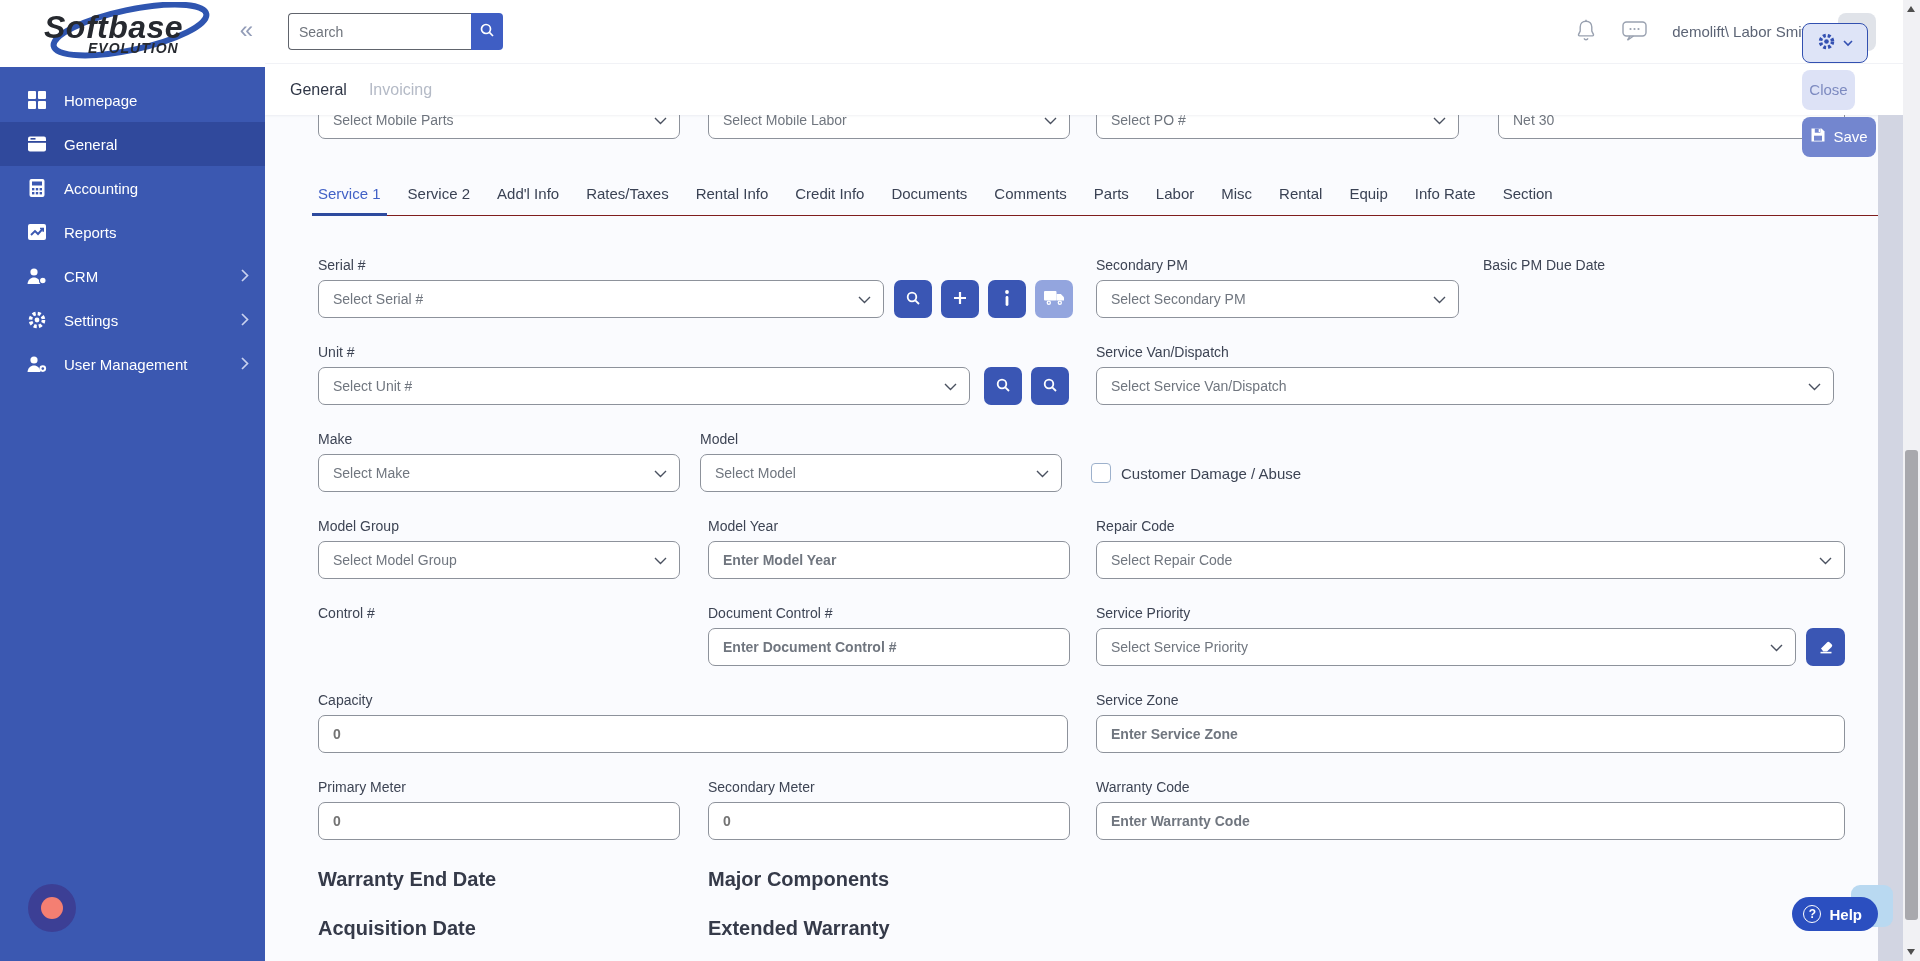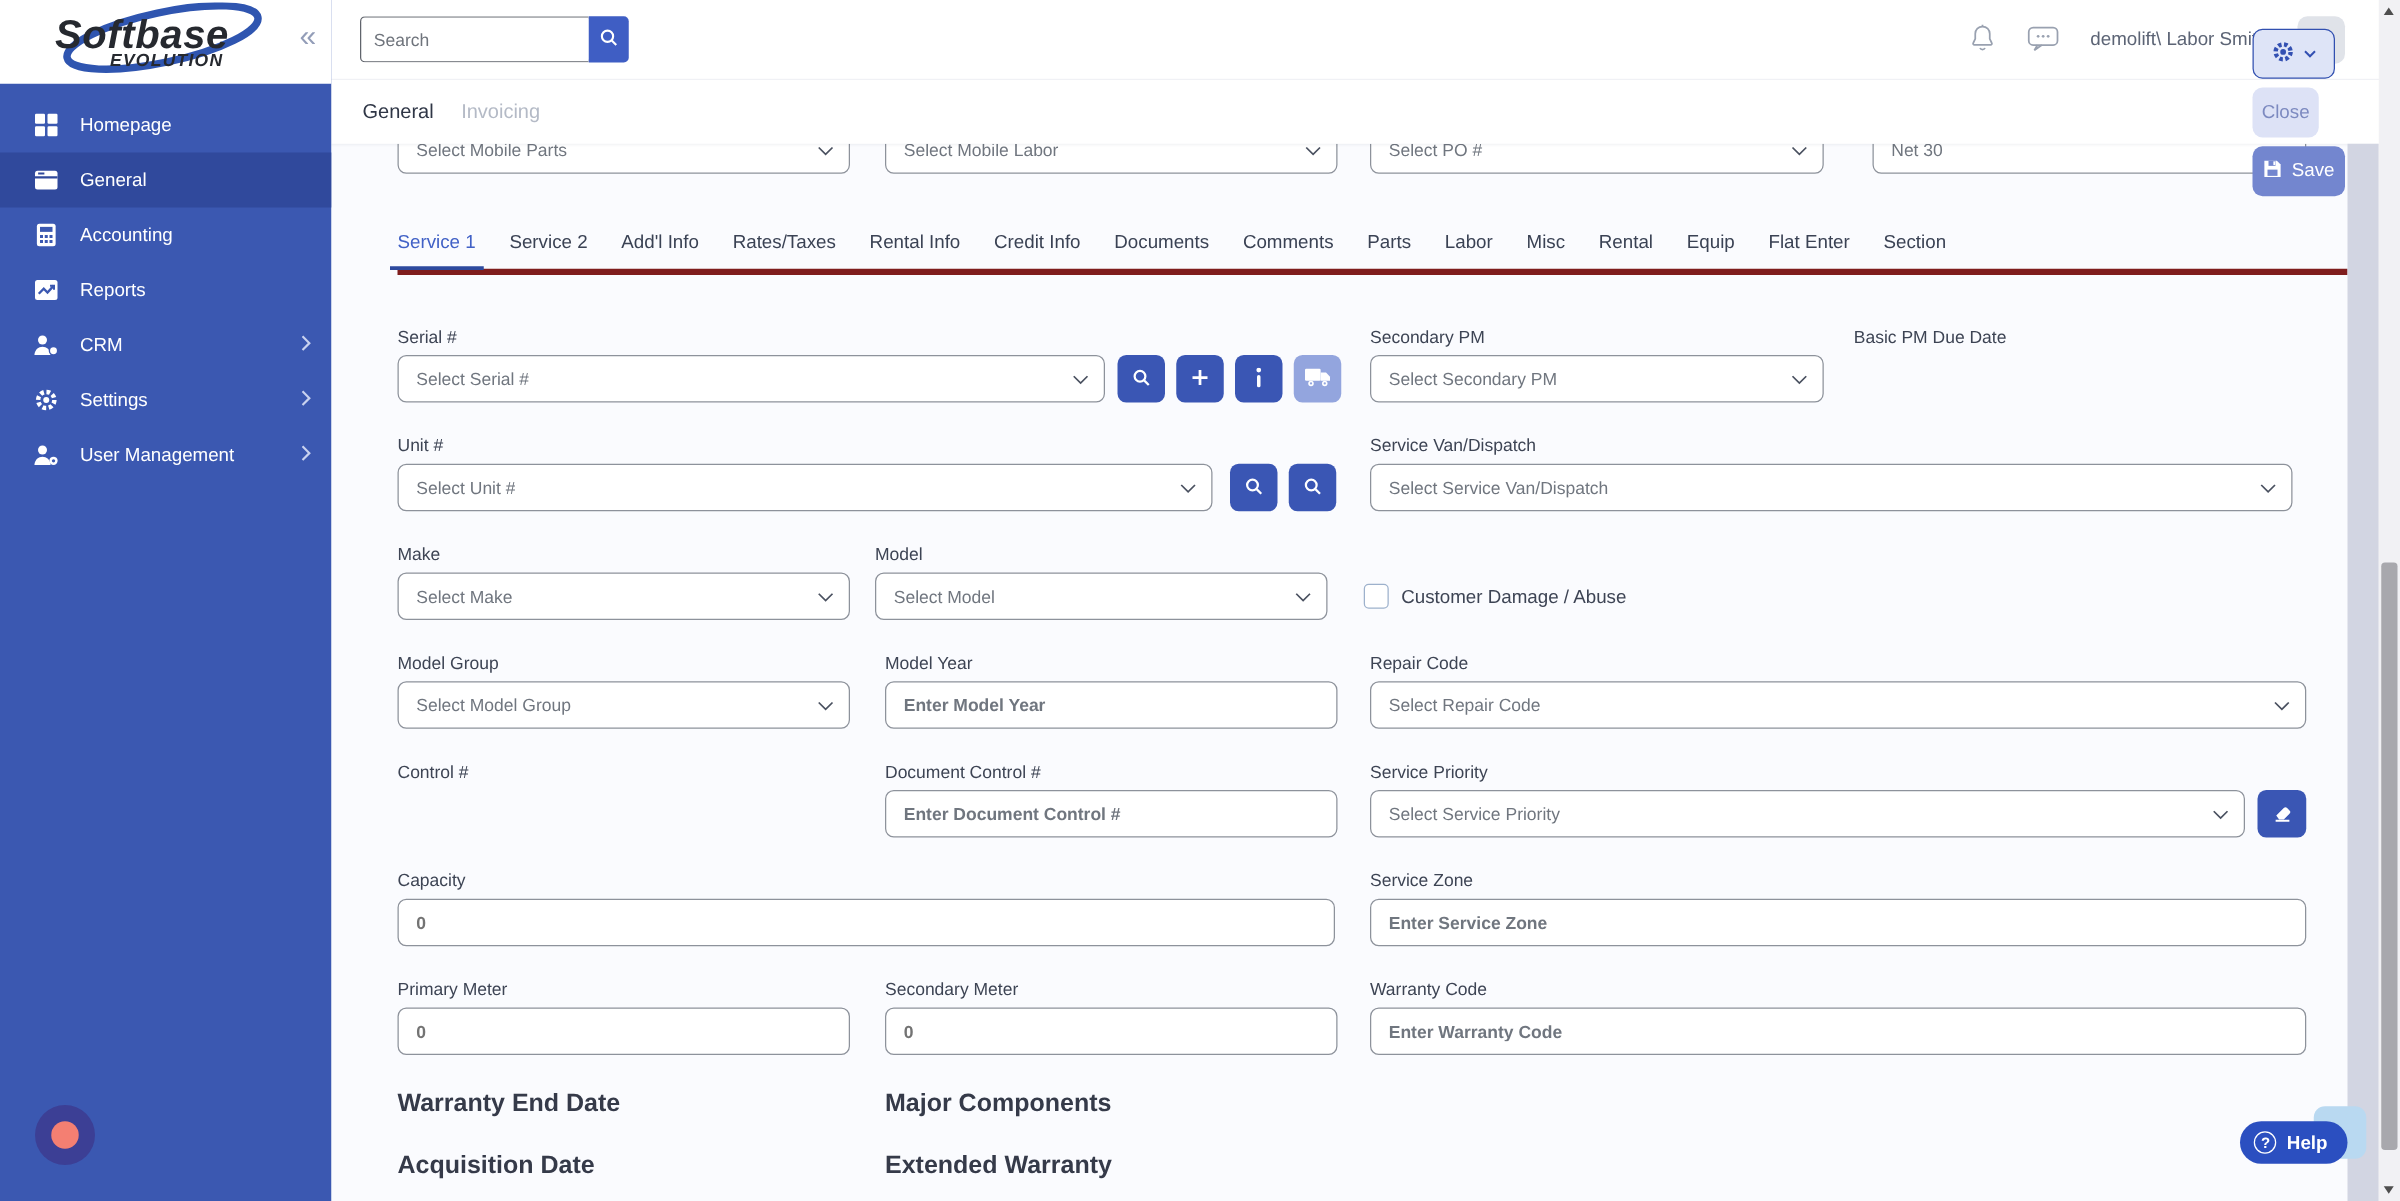--- a/index.html
+++ b/index.html
@@ -51,21 +51,21 @@
   .ph { color:#70767f; font-size:14px; white-space:nowrap; overflow:hidden; }
   .sel-chev { position:absolute; right:12px; top:50%; transform:translateY(-50%); }
   input.ctrl { display:block; color:#737373; outline:none; width:100%; font-family:inherit; padding:0 14px;font-weight:bold; }
   input.ctrl::placeholder { color:#70767f; }
 
   .qs.w1 { width:362px; }
   .qs.w2 { width:362px; margin-left:28px; }
   .qs.w3 { width:363px; margin-left:26px; }
   .qs.w4 { width:347px; margin-left:39px; }
 
-  .tabs-row { margin-top:46px; border-bottom:5px solid #7f1d1d; display:flex; gap:27px; }
+  .tabs-row { margin-top:46px; border-bottom:1px solid #7f1d1d; display:flex; gap:27px; }
   .stab { font-size:15px; color:#3a4254; padding-bottom:13px; position:relative; cursor:pointer; white-space:nowrap; background:none; border:none; font-family:inherit; }
   .stab.active { color:#4161c6; }
   .stab.active::after { content:""; position:absolute; left:-6px; right:-6px; bottom:-1px; height:3px; background:#2d4a9e; }
 
   .frow { display:flex; margin-top:26px; }
   .frow.first { margin-top:41px; }
   .fcell { display:flex; flex-direction:column; }
   .flabel { font-size:14px; color:#3d4454; height:17px; margin-bottom:6px; white-space:nowrap; }
   .flabel.bold { font-weight:700; color:#353a49; font-size:20px; height:18px; }
   .icon-btn { width:38px; height:38px; border:none; border-radius:7px; background:#3a56b4; display:flex; align-items:center; justify-content:center; cursor:pointer; flex-shrink:0; }
@@ -295,21 +295,21 @@
         <button class="stab">Rates/Taxes</button>
         <button class="stab">Rental Info</button>
         <button class="stab">Credit Info</button>
         <button class="stab">Documents</button>
         <button class="stab">Comments</button>
         <button class="stab">Parts</button>
         <button class="stab">Labor</button>
         <button class="stab">Misc</button>
         <button class="stab">Rental</button>
         <button class="stab">Equip</button>
-        <button class="stab">Flat Enter</button>
+        <button class="stab">Info Rate</button>
         <button class="stab">Section</button>
       </div>
 
       <div class="frow first">
         <div class="fcell" style="width:566px">
           <span class="flabel">Serial #</span>
           <div class="ctrl">
             <span class="ph">Select Serial #</span>
             <span class="sel-chev"><svg width="13" height="8" viewBox="0 0 13 8">
                   <path d="M1 1l5.5 5.5L12 1" fill="none" stroke="#4a5160" stroke-width="1.4"></path>

